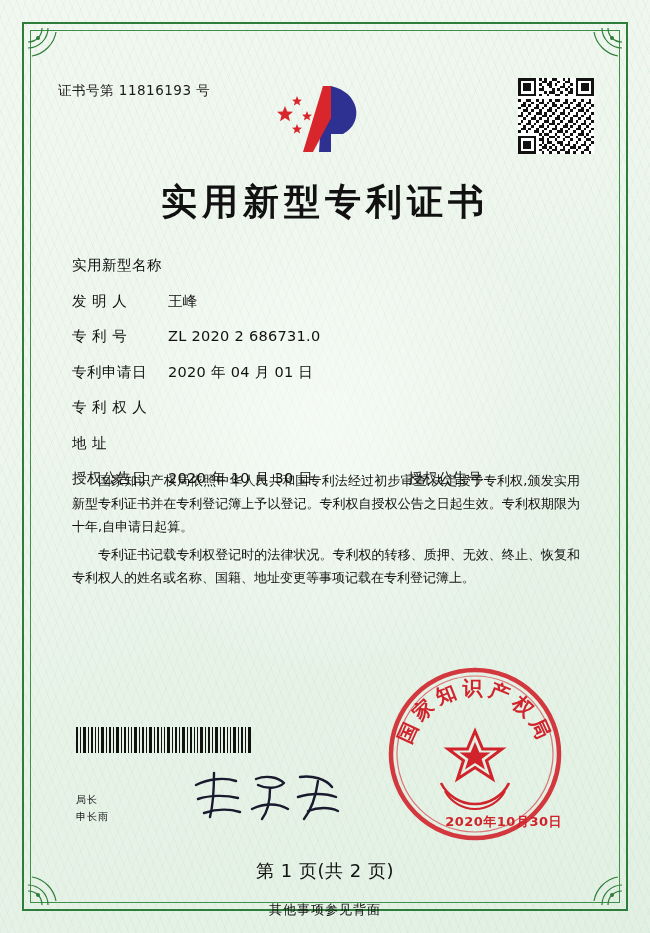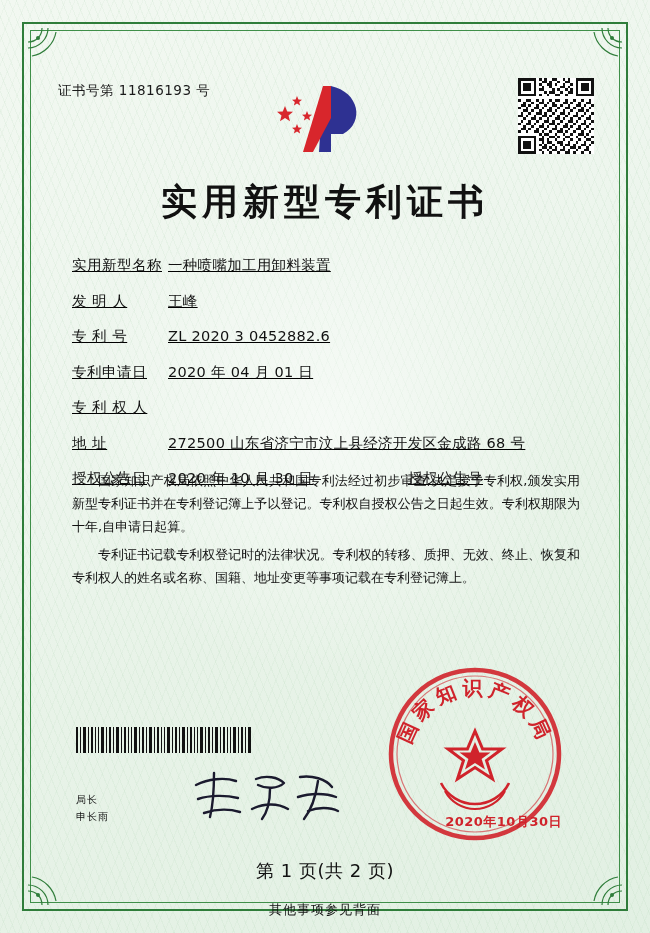--- a/index.html
+++ b/index.html
@@ -107,21 +107,20 @@
     font-size: 36px;
     letter-spacing: 5px;
     color: #111;
   }
 
   .fields {
     position: absolute;
     left: 42px;
     right: 20px;
     top: 226px;
-    text-decoration: underline;
   }
   .field-row {
     display: flex;
     align-items: baseline;
     margin-bottom: 16.5px;
     font-size: 14.5px;
     color: #111;
   }
   .field-label {
     width: 96px;
@@ -526,40 +525,38 @@
             <rect x="27" y="28" width="1" height="1"></rect>
         </g>
       </svg>
     </div>
 
     <div class="title">实用新型专利证书</div>
 
     <div class="fields">
       <div class="field-row">
         <div class="field-label">实用新型名称</div>
-        <div class="field-value">一种喷嘴加工用卸料装置</div>
       </div>
       <div class="field-row">
         <div class="field-label">发 明 人</div>
         <div class="field-value">王峰</div>
       </div>
       <div class="field-row">
         <div class="field-label">专 利 号</div>
-        <div class="field-value">ZL 2020 3 0452882.6</div>
+        <div class="field-value">ZL 2020 2 686731.0</div>
       </div>
       <div class="field-row">
         <div class="field-label">专利申请日</div>
         <div class="field-value">2020 年 04 月 01 日</div>
       </div>
       <div class="field-row">
         <div class="field-label">专 利 权 人</div>
       </div>
       <div class="field-row">
         <div class="field-label">地      址</div>
-        <div class="field-value">272500 山东省济宁市汶上县经济开发区金成路 68 号</div>
       </div>
       <div class="field-row split">
         <div class="field-label">授权公告日</div>
         <div class="field-value">2020 年 10 月 30 日</div>
         <div class="field-label2">授权公告号</div>
       </div>
     </div>
 
     <div class="paragraphs">
       <p>国家知识产权局依照中华人民共和国专利法经过初步审查,决定授予专利权,颁发实用新型专利证书并在专利登记簿上予以登记。专利权自授权公告之日起生效。专利权期限为十年,自申请日起算。</p>

